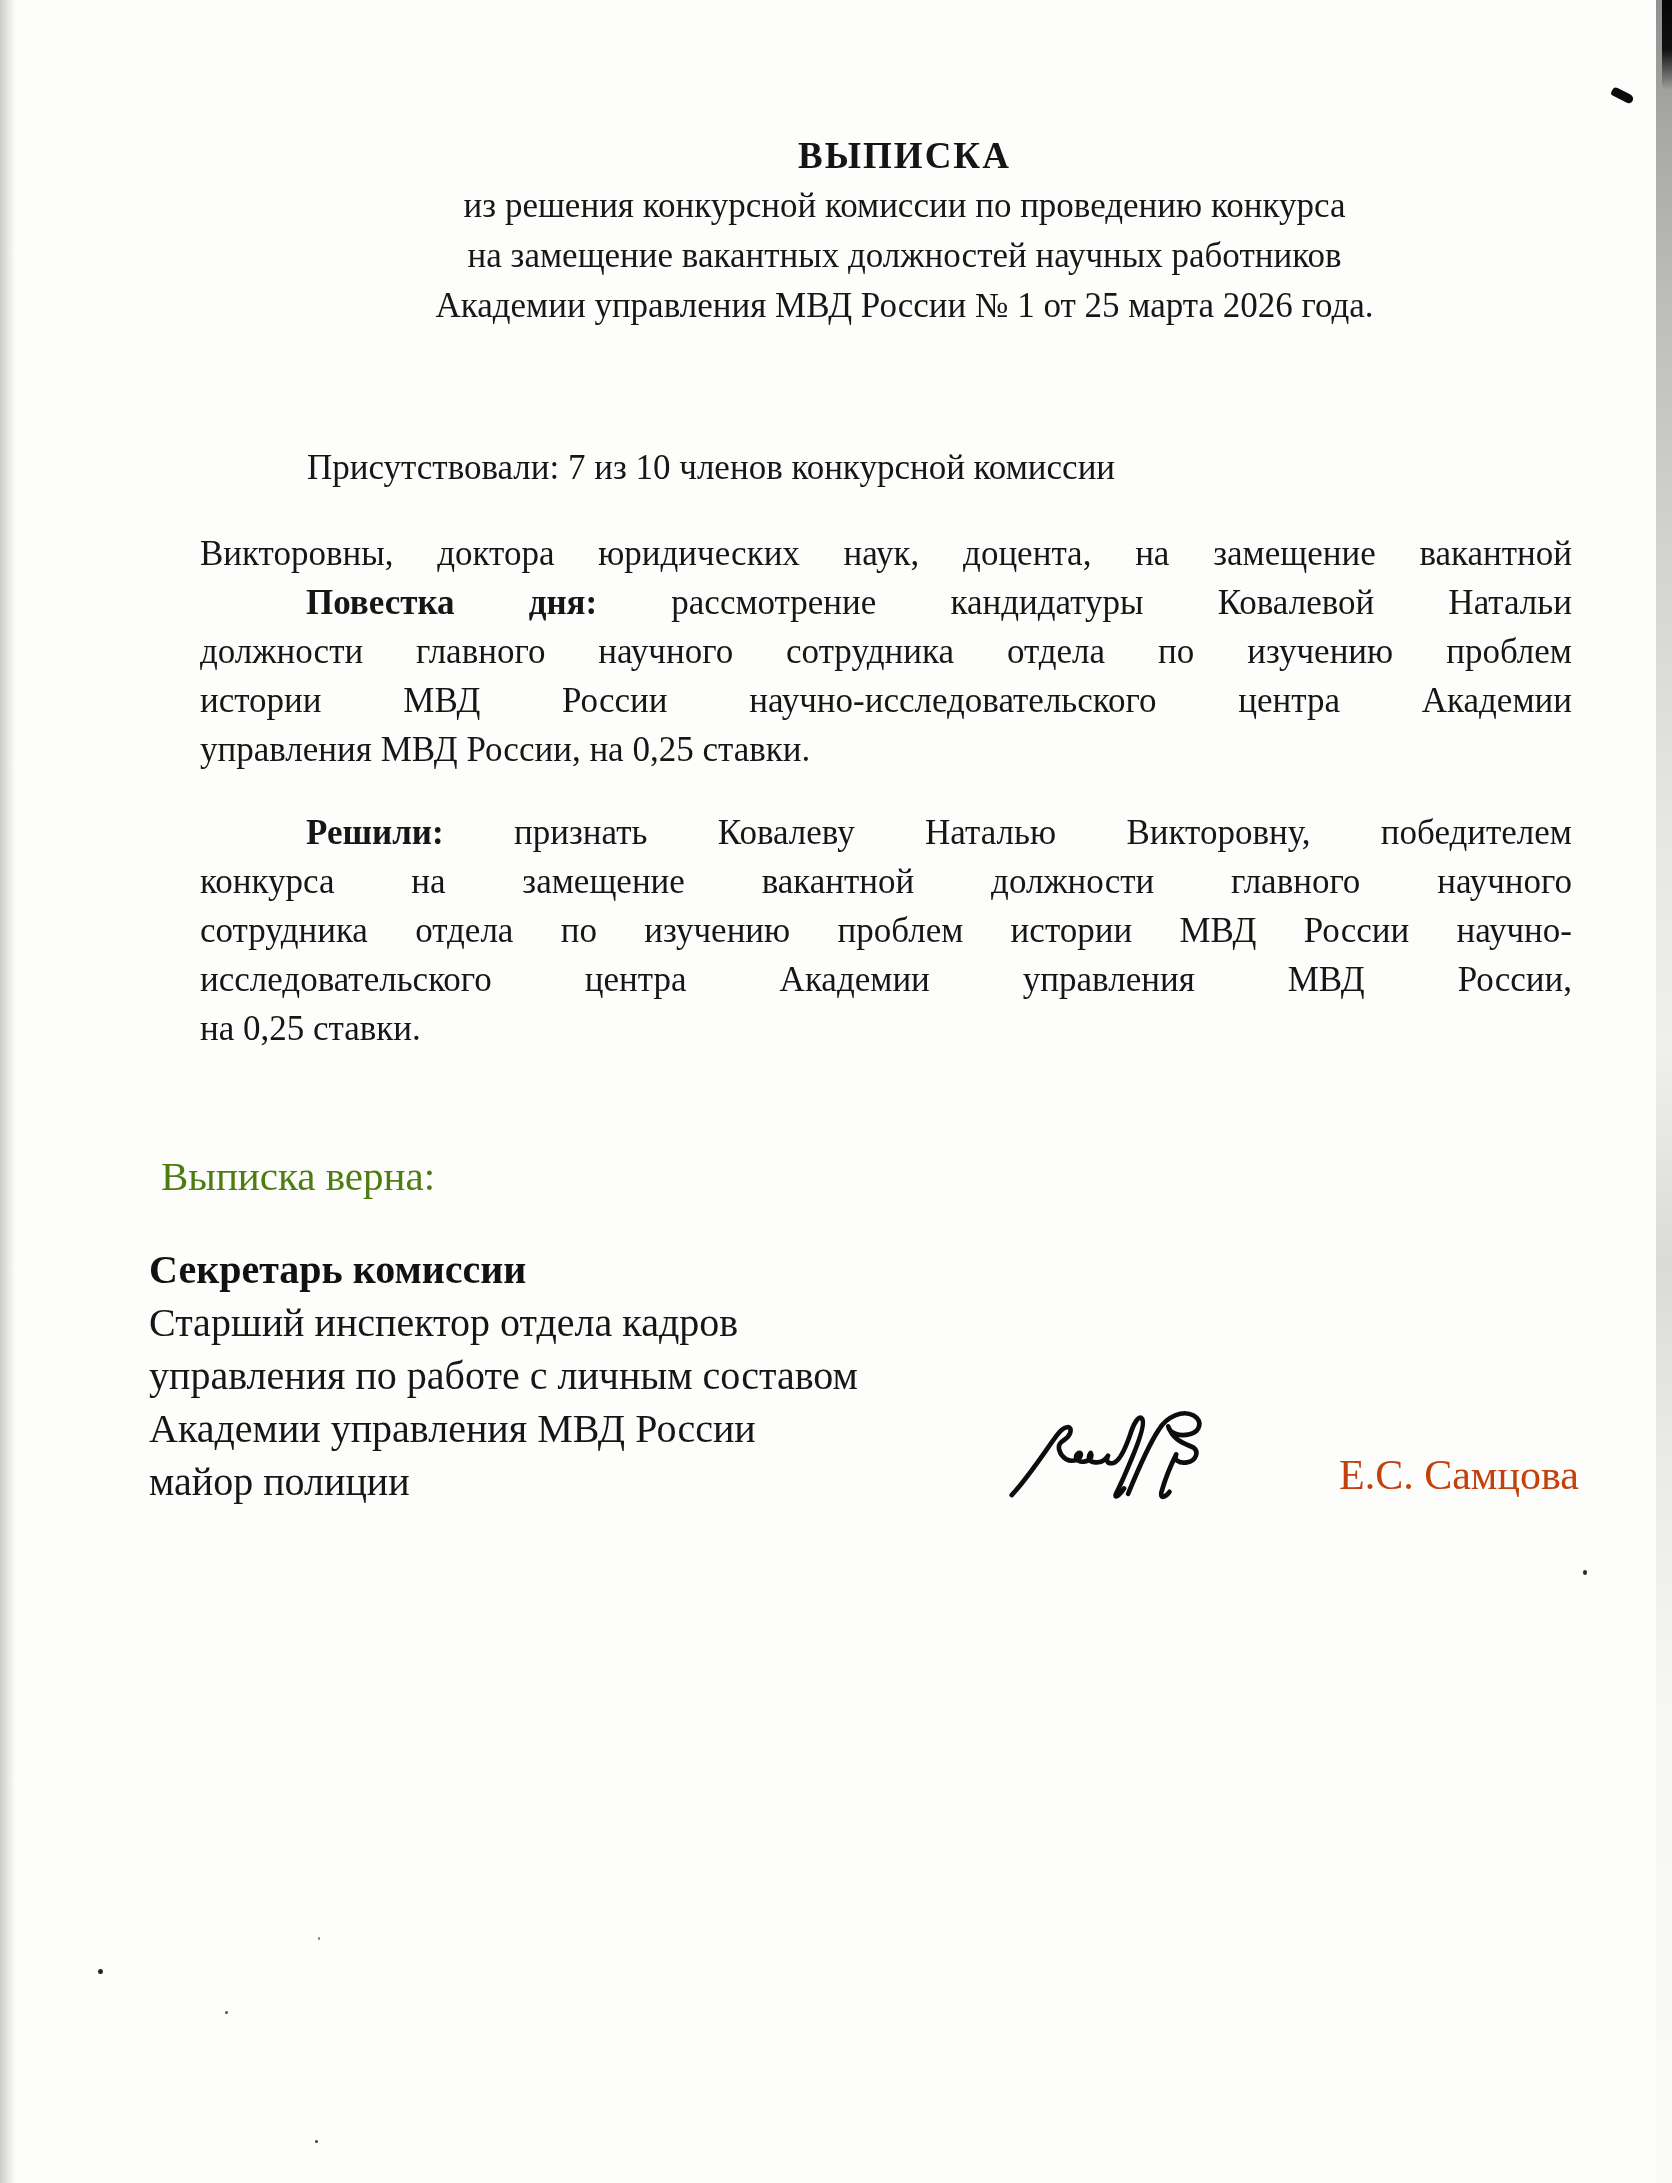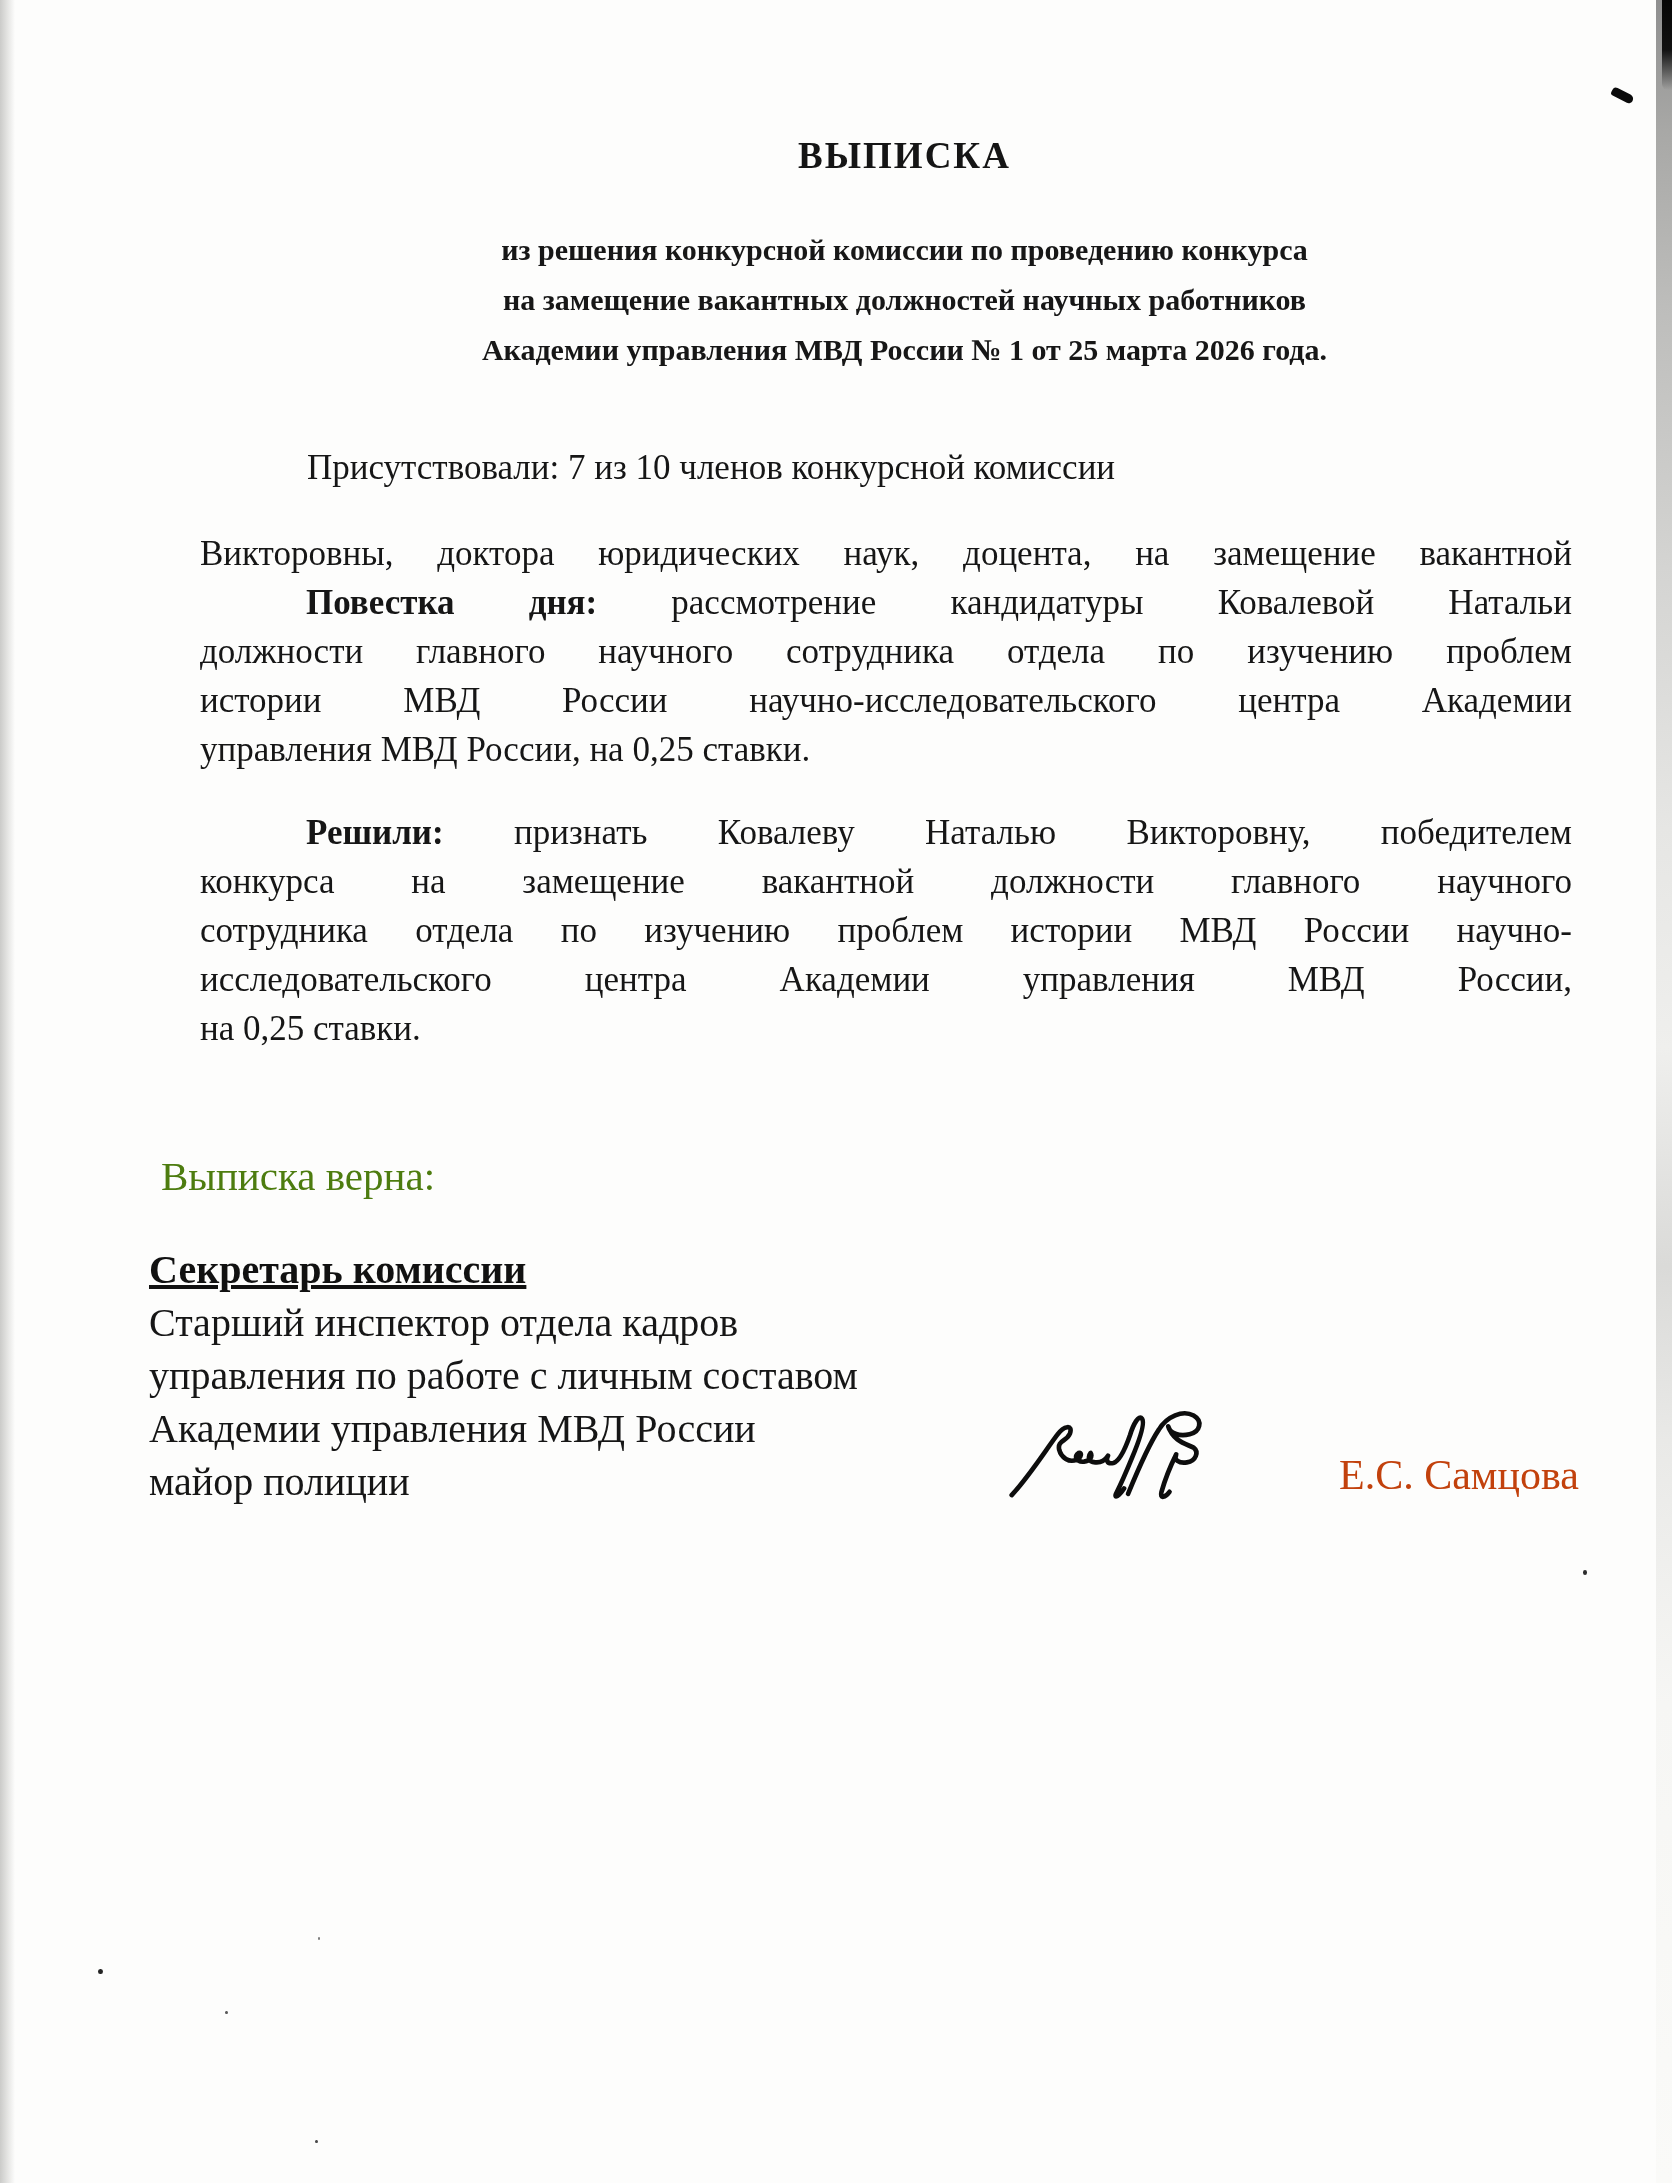--- a/index.html
+++ b/index.html
@@ -42,37 +42,36 @@
   
   .title-block {
     left: 181px; top: 131px; width: 1447px;
     text-align: center;
   }
   .doc-title {
     font-size: 37px; font-weight: 700; line-height: 50px;
     letter-spacing: 2px; color: #151515;
   }
   .doc-subtitle {
-    margin-top: 44px;
-    font-size: 30px; font-weight: 700; line-height: 50px;
+    font-size: 35px; font-weight: 400; line-height: 50px;
     color: #171717;
   }
   .bodytext { font-size: 35px; line-height: 49px; color: #161616; margin-left: 22px; }
   .attendance { left: 178px; top: 443px; width: 1372px; text-indent: 107px; }
   .para { width: 1372px; left: 178px; }
   .para-agenda { top: 529px; }
   .para-resolution { top: 808px; }
   .line { text-align: justify; text-align-last: justify; }
   .line.first { text-indent: 106px; }
   .line.plain { text-align: left; text-align-last: left; }
   .b { font-weight: 700; }
 
   .certify { left: 161px; top: 1149px; font-size: 41px; line-height: 54px; color: #4d7c0f; }
   .sig-block { left: 149px; top: 1243px; font-size: 40px; line-height: 53px; color: #161616; }
-  .sig-block .role-title { font-weight: 700; color: #111; text-decoration: underline; }
+  .sig-block .role-title { font-weight: 700; color: #111; }
   .signer-name { left: 1339px; top: 1452px; font-size: 42px; line-height: 47px; color: #c2410c; }
   .signature { left: 1001px; top: 1396px; width: 214px; height: 114px; }
 </style>
 </head>
 <body>
 
 <div class="abs edge-left"></div>
 <div class="abs edge-right"></div>
 <div class="abs corner-blob"></div>
 <div class="abs mark-comma"></div>

